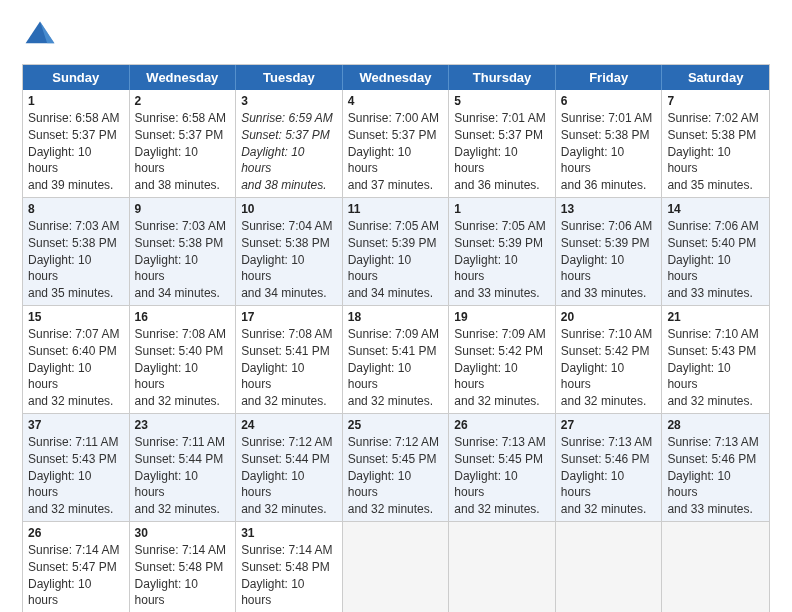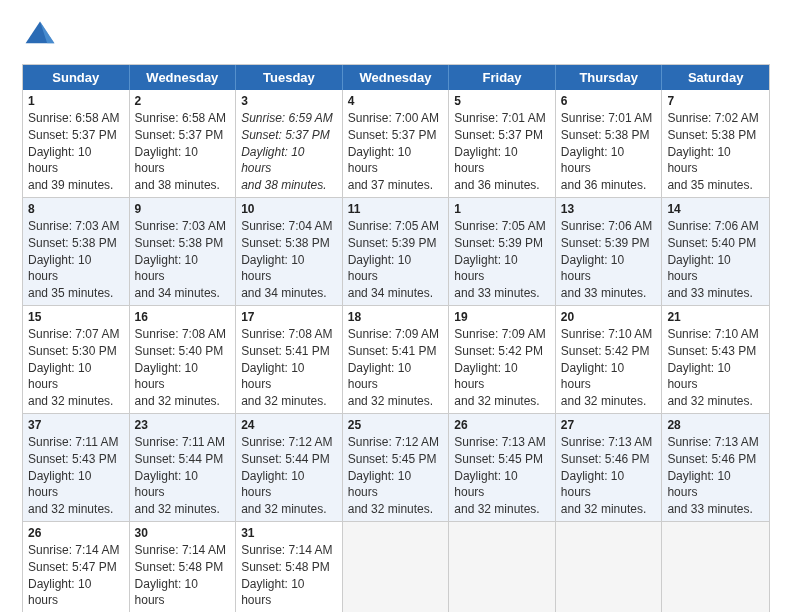--- a/index.html
+++ b/index.html
@@ -147,22 +147,22 @@
       <div class="location"></div>
     </div>
   </div>
 
   <div class="calendar">
     <div class="cal-header">
     <div class="cal-header-cell">Sunday</div>
         <div class="cal-header-cell">Wednesday</div>
         <div class="cal-header-cell">Tuesday</div>
         <div class="cal-header-cell">Wednesday</div>
+        <div class="cal-header-cell">Thursday</div>
         <div class="cal-header-cell">Friday</div>
-        <div class="cal-header-cell">Thursday</div>
         <div class="cal-header-cell">Saturday</div>
       </div>
     <div class="cal-body">
     <div class="cal-row">
           <div class="cal-cell">
             <span class="day-num">1</span>
             <div class="day-info" style="white-space: pre-line;">Sunrise: 6:58 AM
 Sunset: 5:37 PM
 Daylight: 10 hours
 and 39 minutes.</div>
@@ -258,21 +258,21 @@
             <div class="day-info" style="white-space: pre-line;">Sunrise: 7:06 AM
 Sunset: 5:40 PM
 Daylight: 10 hours
 and 33 minutes.</div>
           </div>
         </div>
         <div class="cal-row">
           <div class="cal-cell">
             <span class="day-num">15</span>
             <div class="day-info" style="white-space: pre-line;">Sunrise: 7:07 AM
-Sunset: 5:30 PM
+Sunset: 6:40 PM
 Daylight: 10 hours
 and 32 minutes.</div>
           </div>
           <div class="cal-cell">
             <span class="day-num">16</span>
             <div class="day-info" style="white-space: pre-line;">Sunrise: 7:08 AM
 Sunset: 5:40 PM
 Daylight: 10 hours
 and 32 minutes.</div>
           </div>

